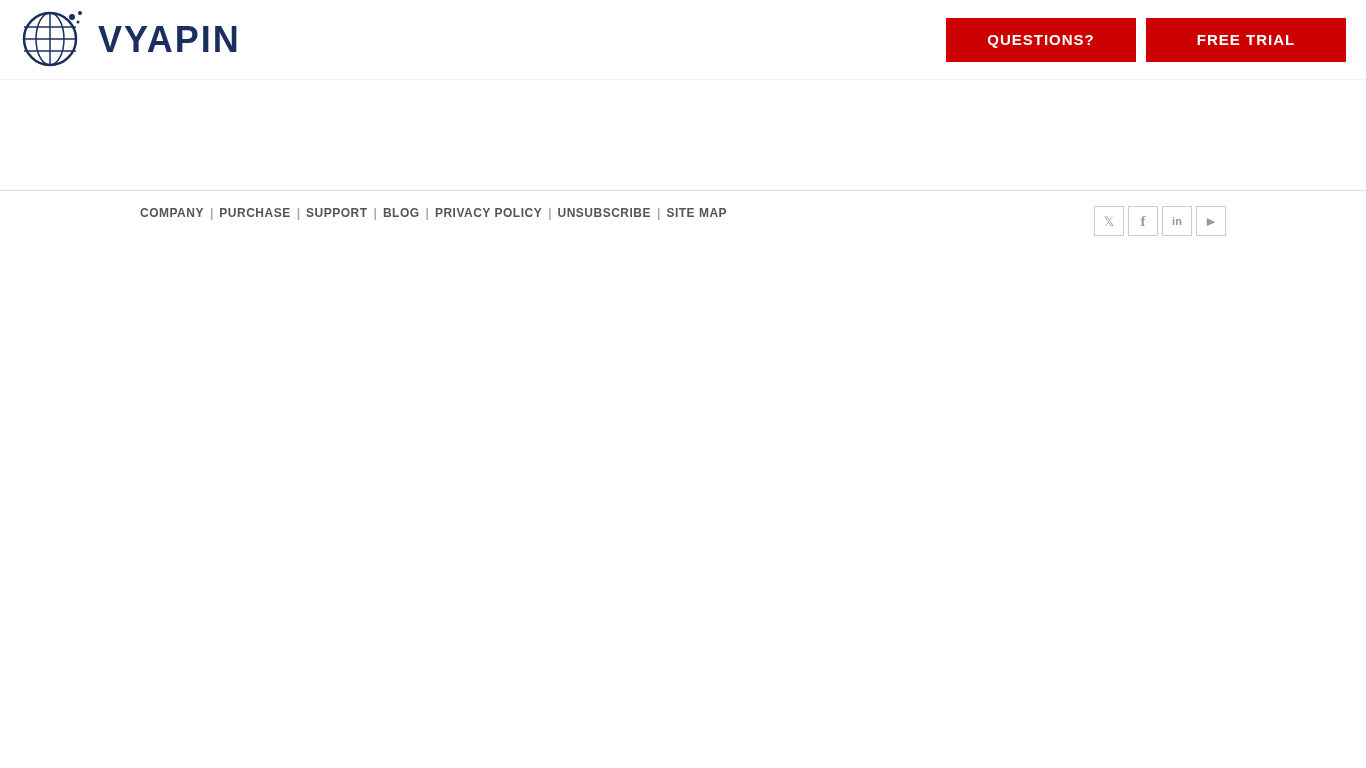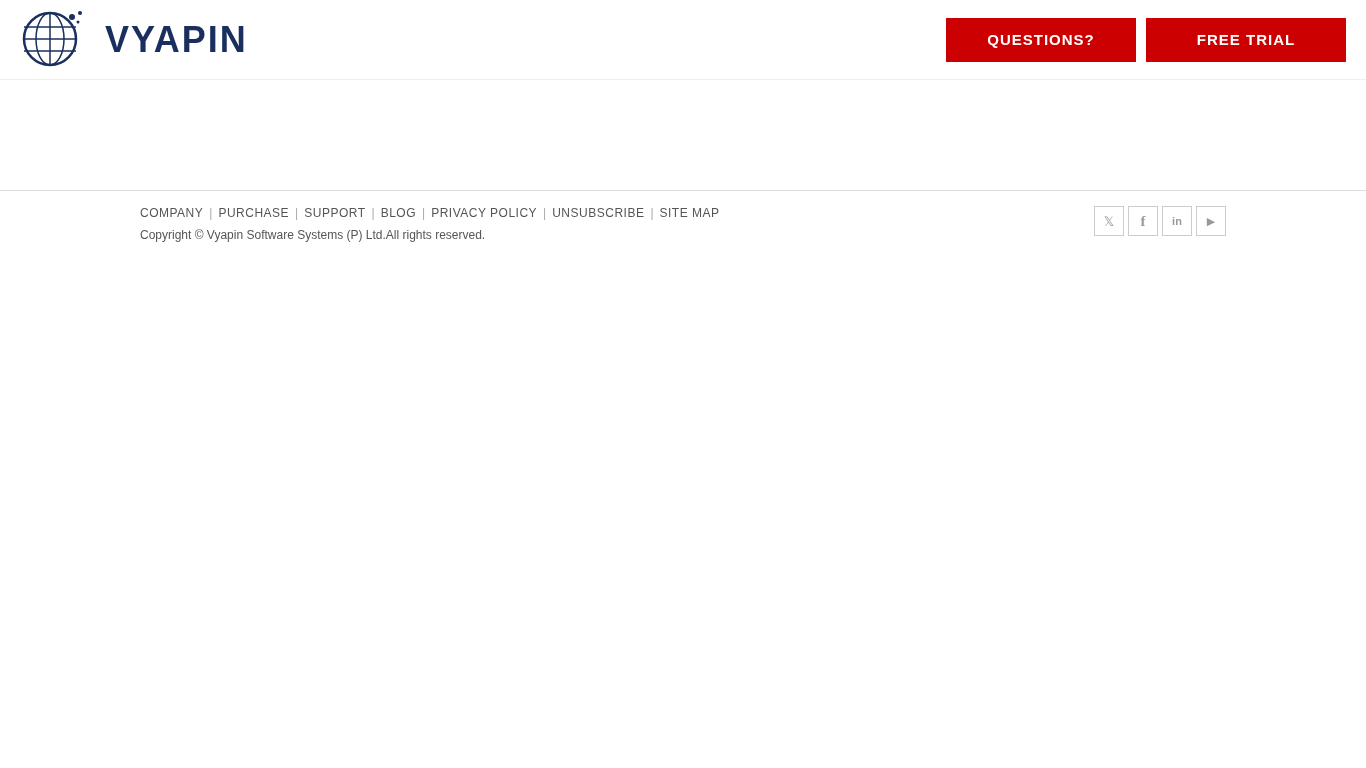--- a/index.html
+++ b/index.html
@@ -23,21 +23,21 @@
       justify-content: space-between;
       padding: 10px 20px;
       background: #ffffff;
       height: 80px;
       border-bottom: 1px solid #eeeeee;
     }
 
     .logo-area {
       display: flex;
       align-items: center;
-      gap: 20px;
+      gap: 13px;
     }
 
     .logo-svg {
       width: 65px;
       height: 65px;
     }
 
     .logo-text {
       font-size: 36px;
       font-weight: bold;
@@ -105,20 +105,21 @@
       display: flex;
       justify-content: space-between;
       align-items: flex-start;
       margin-top: 0;
     }
 
     .footer-left {
       display: flex;
       flex-direction: column;
       gap: 8px;
+      font-weight: bold;
     }
 
     .footer-nav {
       display: flex;
       align-items: center;
       gap: 0;
     }
 
     .footer-nav-item {
       color: #555555;
@@ -234,21 +235,20 @@
         <a class="footer-nav-item" href="#">SUPPORT</a>
         <span class="footer-nav-separator">|</span>
         <a class="footer-nav-item" href="#">BLOG</a>
         <span class="footer-nav-separator">|</span>
         <a class="footer-nav-item" href="#">PRIVACY POLICY</a>
         <span class="footer-nav-separator">|</span>
         <a class="footer-nav-item" href="#">UNSUBSCRIBE</a>
         <span class="footer-nav-separator">|</span>
         <a class="footer-nav-item" href="#">SITE MAP</a>
       </nav>
-    <span class="footer-copyright">Copyright © Vyapin Software Systems (P) Ltd.All rights reserved.</span>
   </div>
 
   <div class="footer-right">
     <div class="social-icon twitter-icon"></div>
     <div class="social-icon facebook-icon"></div>
     <div class="social-icon linkedin-icon"></div>
     <div class="social-icon youtube-icon"></div>
   </div>
 </footer>
 

